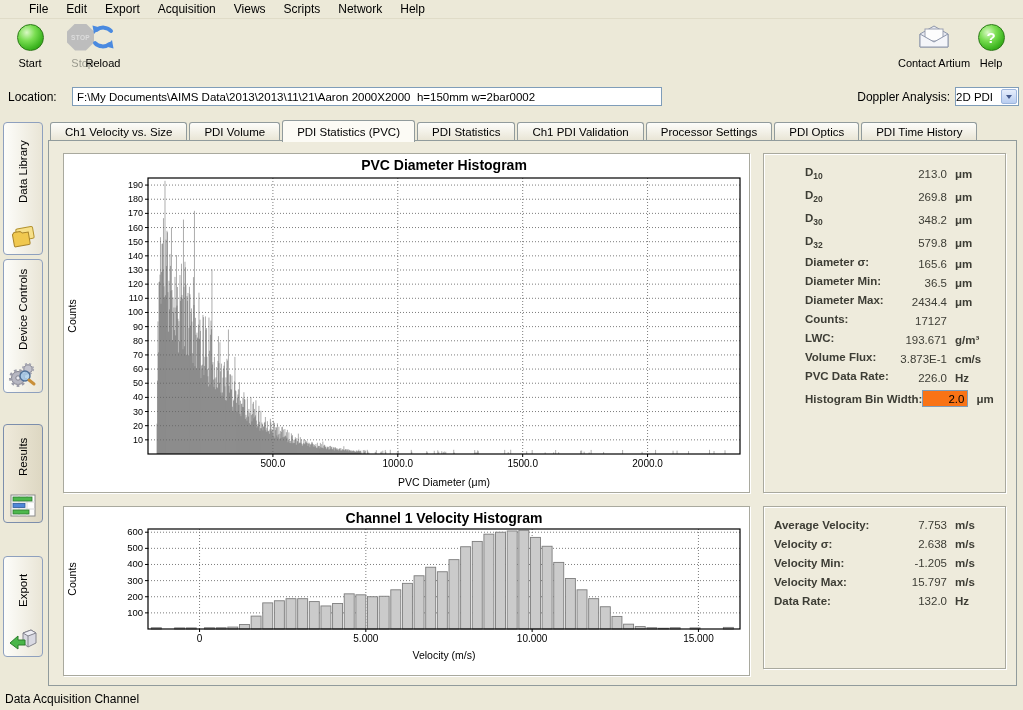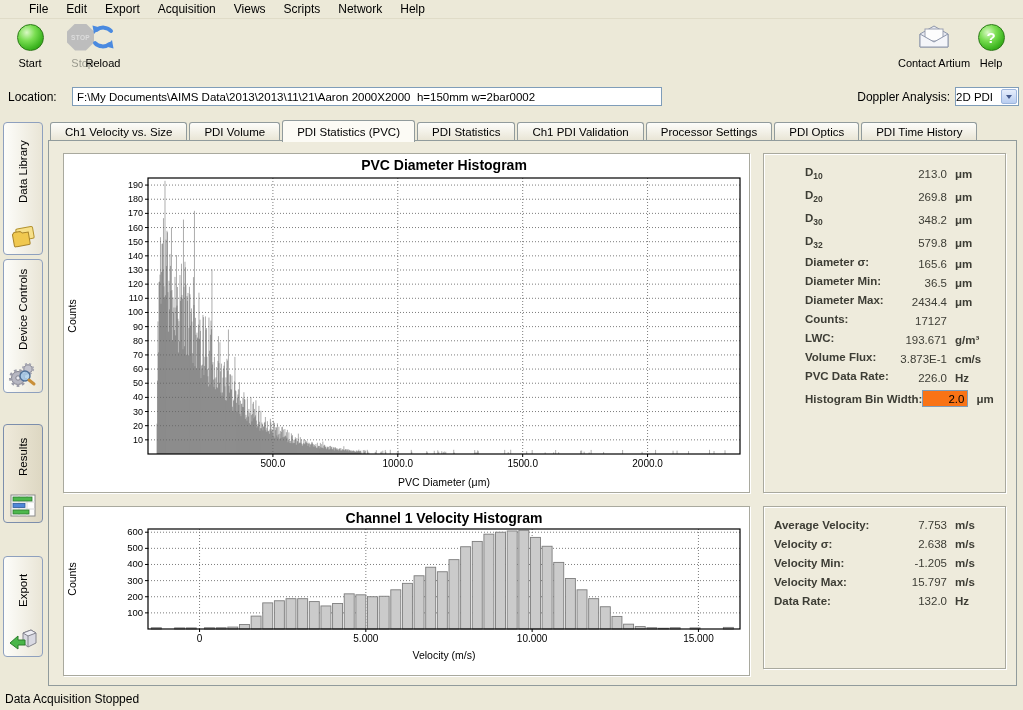--- a/index.html
+++ b/index.html
@@ -501,14 +501,14 @@
           <span class="stat-label"><span>Data Rate:</span></span>
           <span class="stat-value">132.0</span>
           <span class="stat-unit">Hz</span>
         </div>
       </div>
   </div>
 
 </div>
 
 <div class="statusbar">
-  <span>Data Acquisition Stopped</span>
+  <span>Data Acquisition Channel</span>
 </div>
 
 </body></html>

